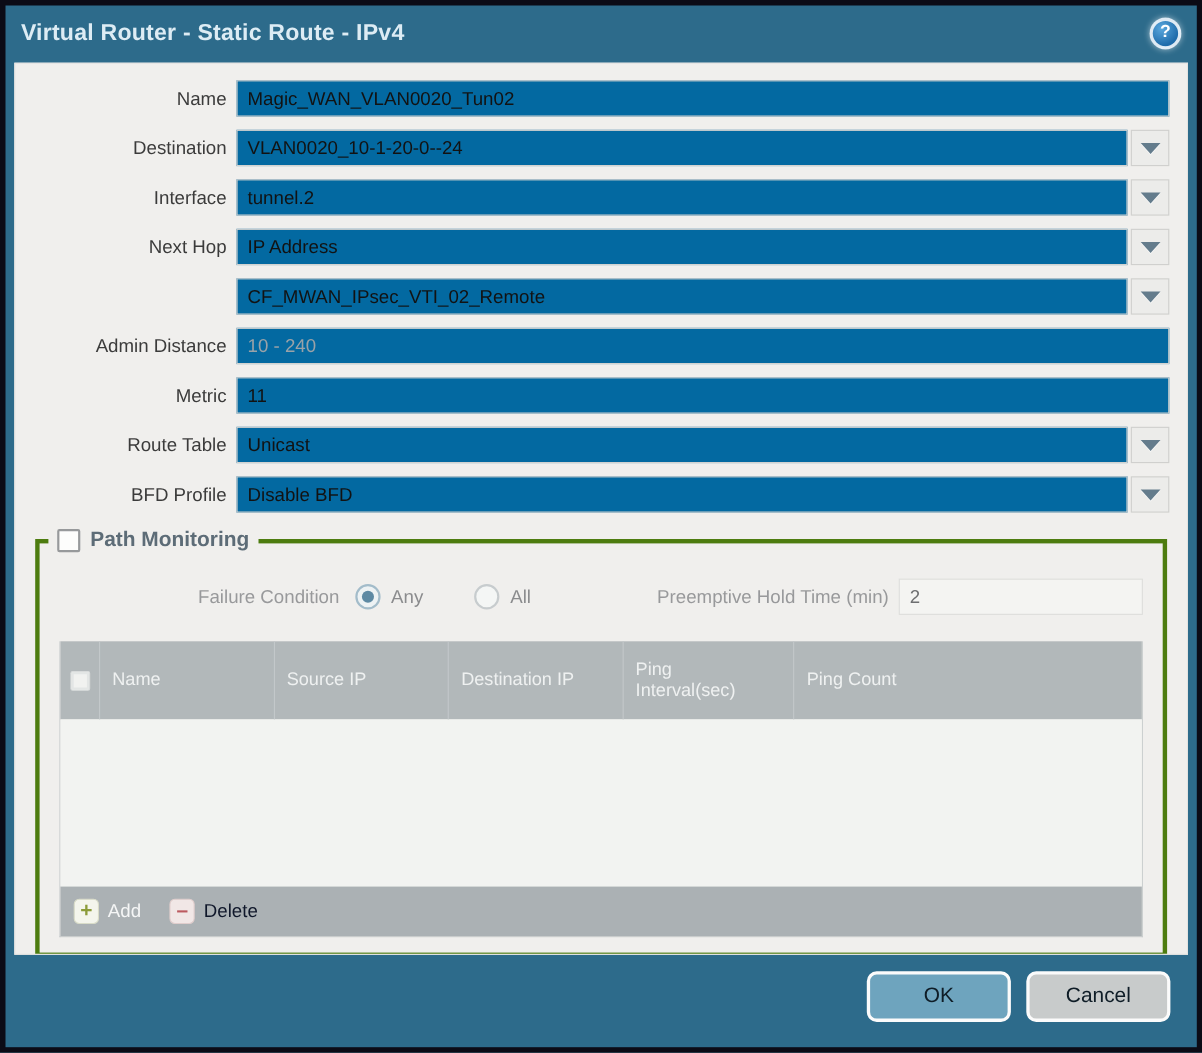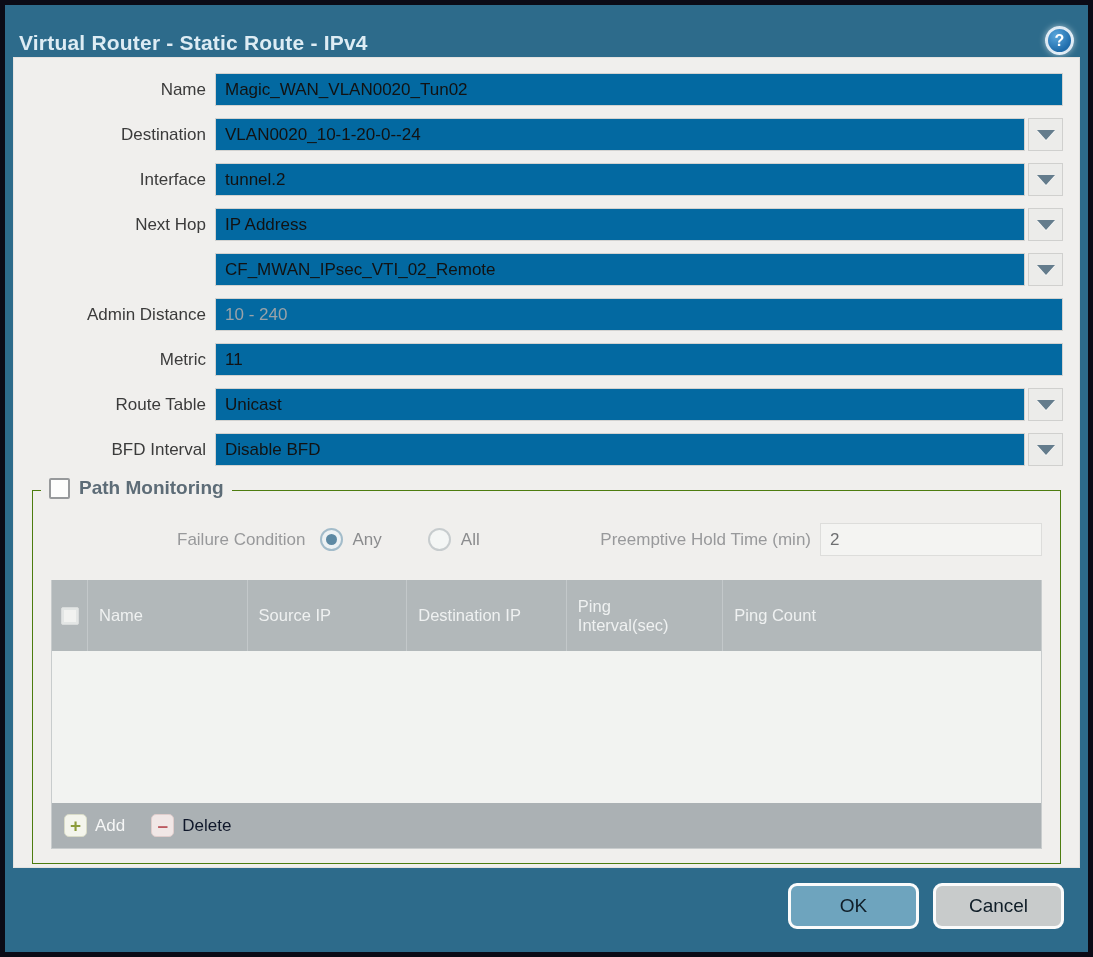--- a/index.html
+++ b/index.html
@@ -10,21 +10,21 @@
     width: 1093px; height: 957px;
     background: #2d6b8b;
     border: 5px solid #0b0b16;
     display: flex; flex-direction: column;
     position: relative;
   }
 
   
   .titlebar {
     height: 50px; flex: 0 0 50px;
-    display: flex; align-items: flex-end;
+    display: flex; align-items: center;
     padding: 0 14px 0 14px;
   }
   .title-text {
     color: #ddecf4; font-size: 21px; font-weight: bold;
     letter-spacing: .2px;
   }
   .help-btn {
     margin-left: auto;
     width: 29px; height: 29px; border-radius: 50%;
     background: radial-gradient(circle at 35% 30%, #5aa7dd, #1f6cab 70%);
@@ -71,21 +71,21 @@
     border-left: 9px solid transparent;
     border-right: 9px solid transparent;
     border-top: 10px solid #647c8c;
     filter: drop-shadow(0 1px 0 rgba(255,255,255,.7));
   }
 
   
   .fieldset {
     position: relative;
     margin: 24px 2px 0 2px;
-    border: 1px solid #4d7c0f;
+    border: 4px solid #4d7c0f;
     padding: 26px 18px 14px 18px;
   }
   .legend {
     position: absolute; top: -14px; left: 8px;
     background: #f0efed; padding: 0 8px;
     display: flex; align-items: center; gap: 9px;
   }
   .cb {
     width: 21px; height: 21px;
     background: #fdfdfc; border: 2px solid #97999b;
@@ -246,21 +246,21 @@
       <label class="lbl">Route Table</label>
       <div class="field">
         <input class="txt" value="Unicast" style="">
         <button class="dd-btn">
             <span class="arr"></span>
           </button>
       </div>
     </div>
 
     <div class="row">
-      <label class="lbl">BFD Interval</label>
+      <label class="lbl">BFD Profile</label>
       <div class="field">
         <input class="txt" value="Disable BFD" style="">
         <button class="dd-btn">
             <span class="arr"></span>
           </button>
       </div>
     </div>
 
     <div class="fieldset">
       <div class="legend">

